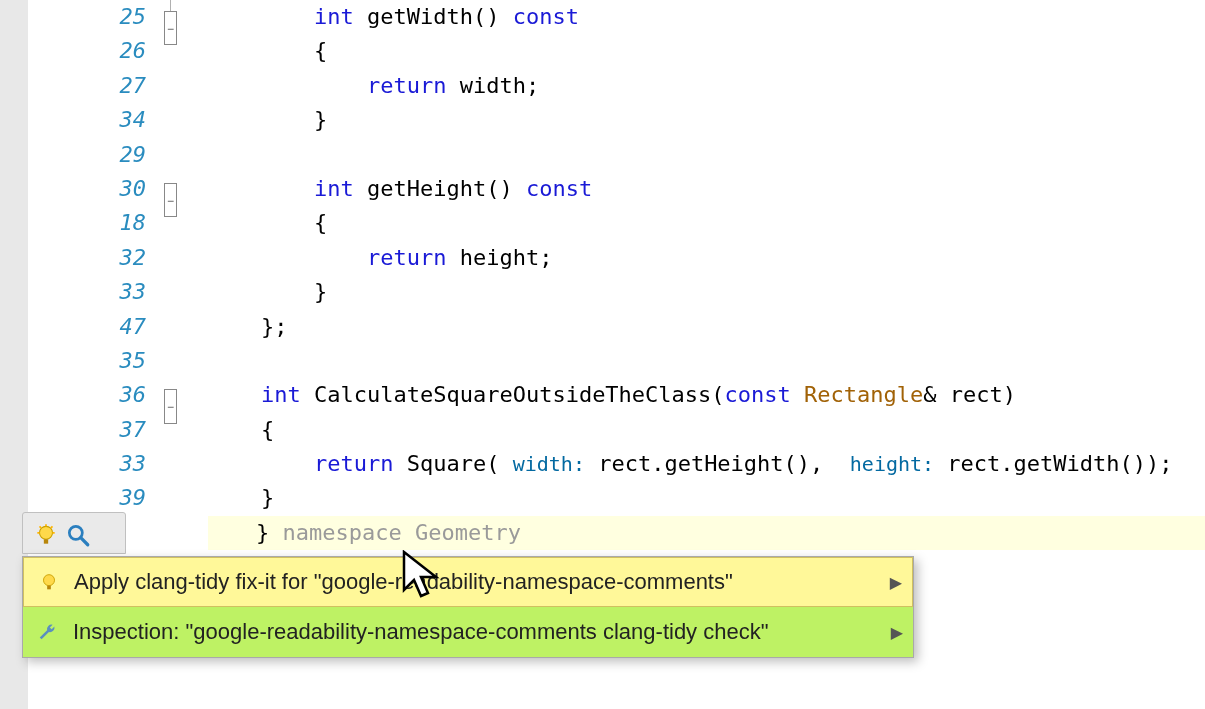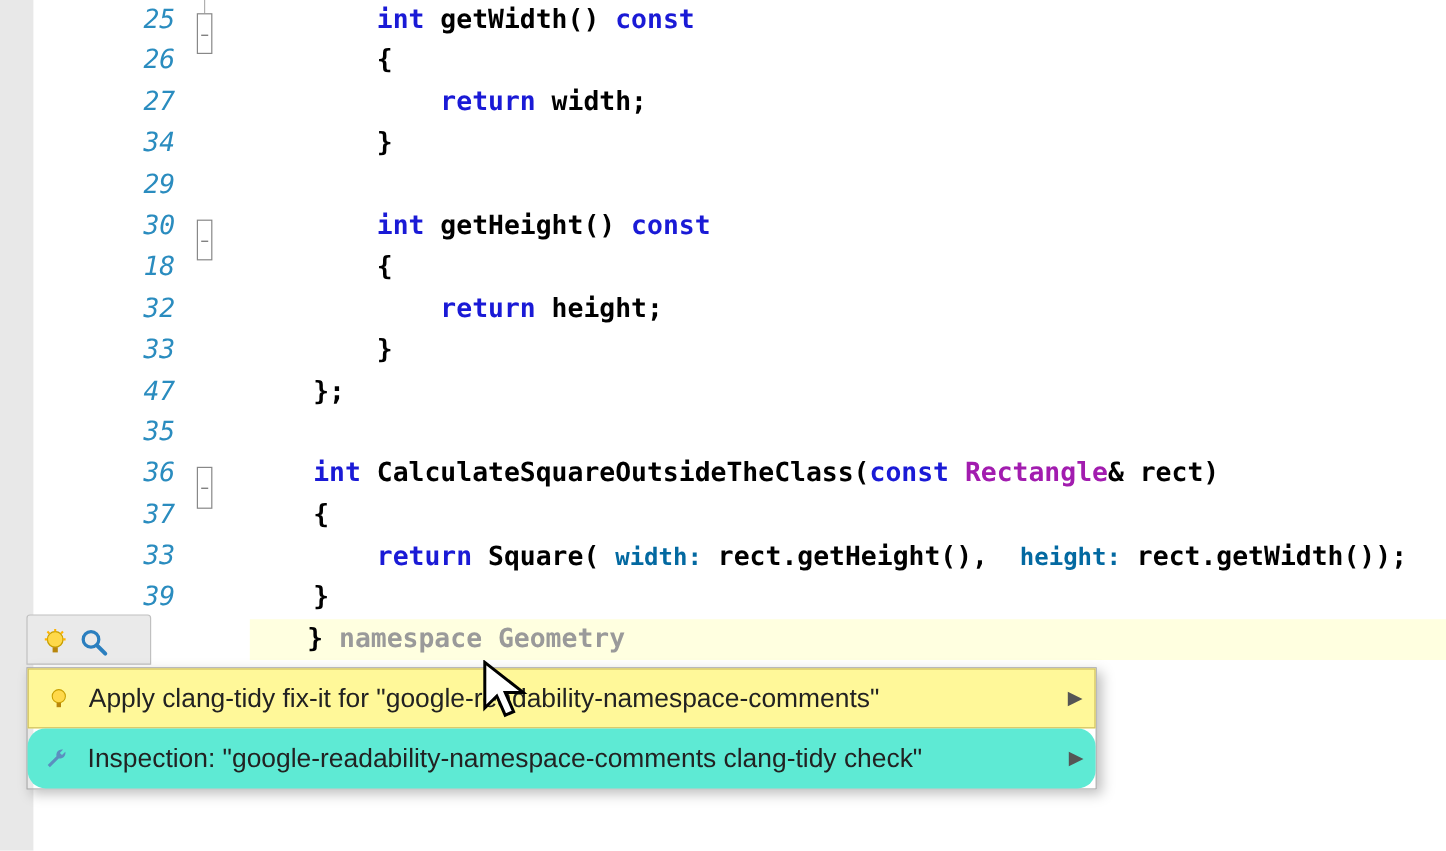--- a/index.html
+++ b/index.html
@@ -60,25 +60,24 @@
     font-size: 12px;
     line-height: 11px;
     text-align: center;
     color: #555;
     font-family: sans-serif;
   }
   .code {
     flex: 1;
     white-space: pre;
     color: #000;
-    font-weight: bold;
   }
   .kw { color: #1a1ad6; }
   .hint { color: #0369a1; font-size: 20px; }
-  .type { color: #a21caf; }
+  .type { color: #a16207; }
   .comment-hint { color: #9a9a9a; }
   .line40 { background: #ffffe0; padding-left: 48px; }
 
   
   .action-bar {
     position: absolute;
     left: 22px;
     top: 512px;
     width: 104px;
     height: 42px;
@@ -108,22 +107,21 @@
     align-items: center;
     height: 50px;
     padding: 0 10px 0 14px;
     gap: 14px;
   }
   .popup-row.sel {
     background: #fff899;
     border: 1px solid #d0c060;
   }
   .popup-row.nosel {
-    background: #5eead4;
-    border-radius: 15px;
+    background: #bef264;
   }
   .popup-text { flex: 1; color: #222; }
   .chev {
     font-size: 16px;
     color: #555;
   }
 
   
   .icon-bulb, .icon-mag, .icon-bulb-sm, .icon-wrench {
     width: 22px; height: 22px; display: inline-block;

